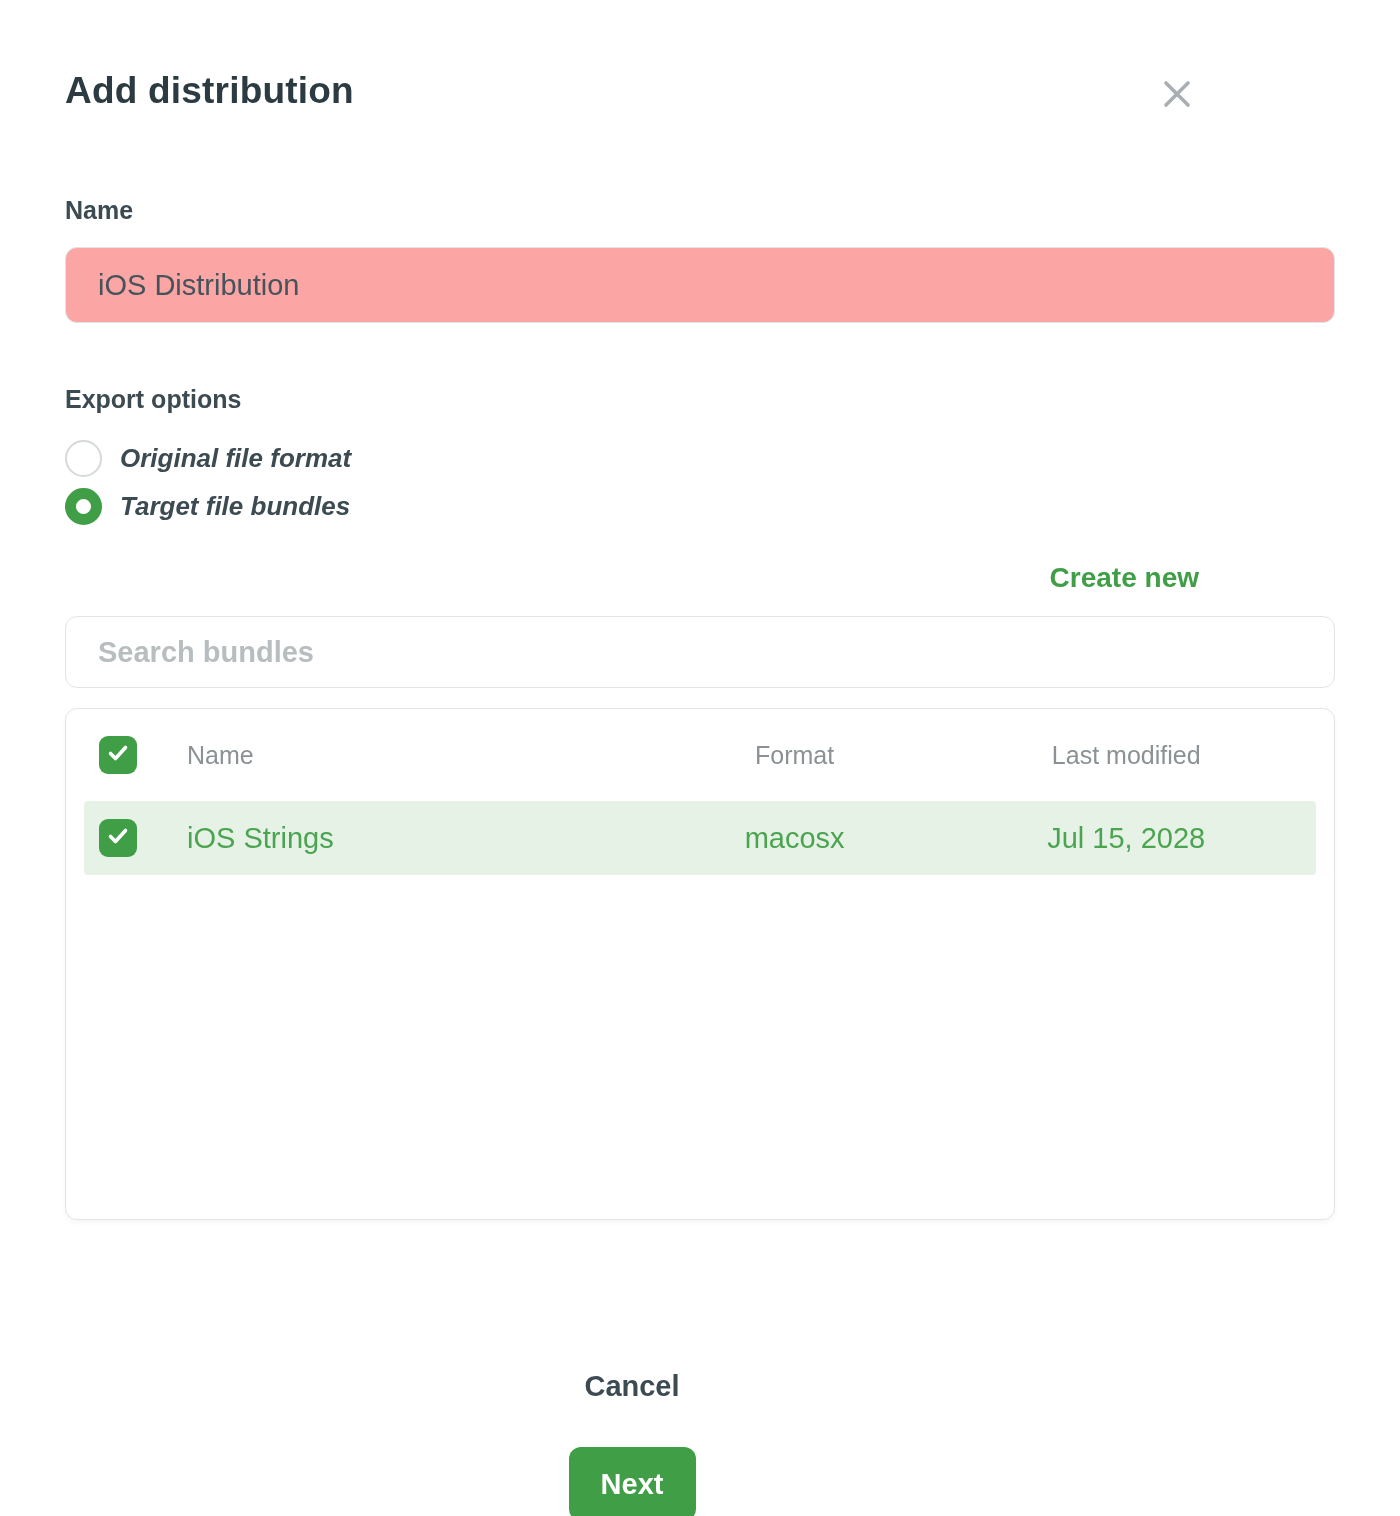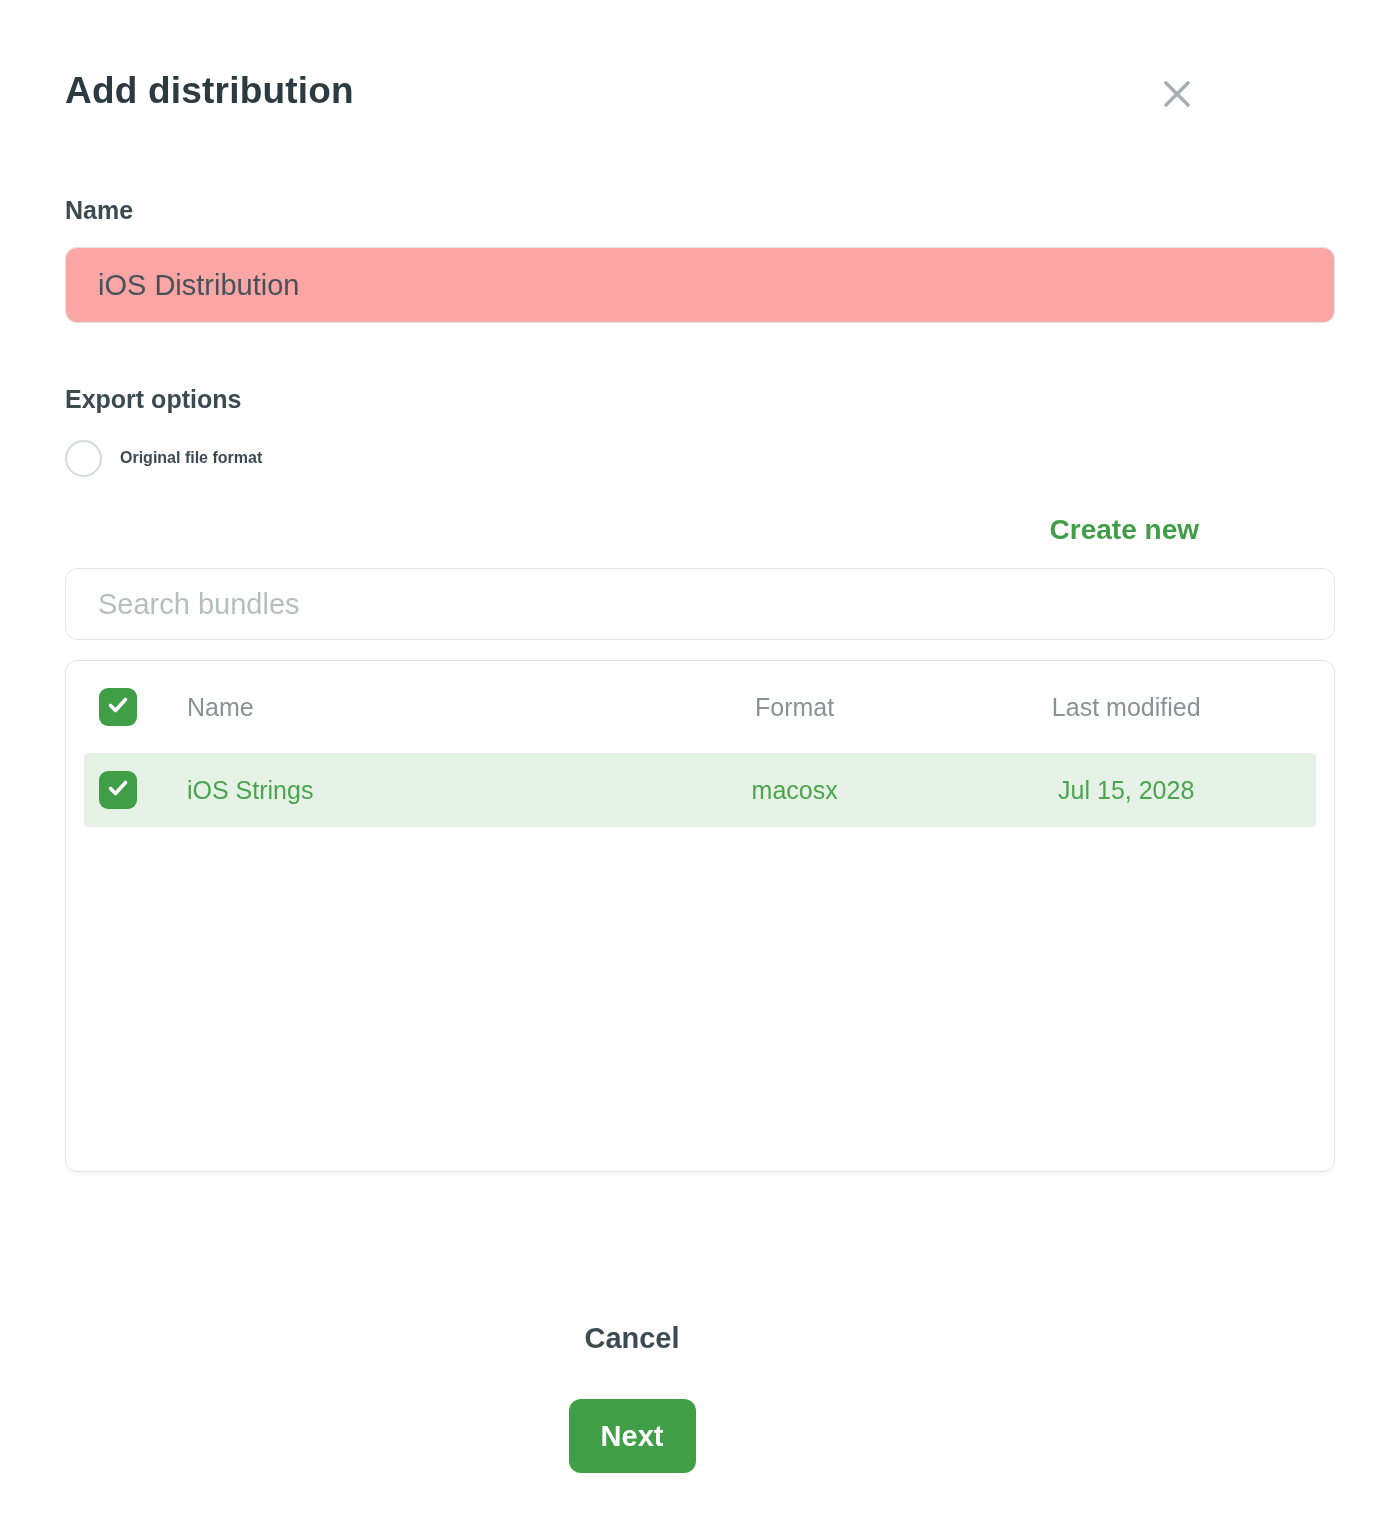--- a/index.html
+++ b/index.html
@@ -87,23 +87,24 @@
     height: 37px;
     border-radius: 50%;
     border: 2px solid #d6d9da;
     background: #fff;
     flex: 0 0 auto;
   }
   .radio-circle.selected {
     border: 11px solid var(--accent-green);
   }
   .radio-label {
-    font-size: 16px;
-    font-weight: 700;
-    color: var(--label-color);
+    font-size: 26px;
+    font-weight: 700;
+    color: var(--label-color);
+    font-style: italic;
   }
 
   
   .create-new-row {
     margin-top: 36px;
     display: flex;
     justify-content: flex-end;
   }
   .create-new-link {
     font-size: 28px;
@@ -118,20 +119,21 @@
     margin-top: 22px;
     width: 1270px;
     height: 72px;
     border: 1px solid var(--border-color);
     border-radius: 12px;
     padding: 0 32px;
     font-size: 29px;
     color: #46535a;
     font-family: inherit;
     outline: none;
+    font-weight: bold;
   }
   .search-input::placeholder { color: #b8bdc0; }
 
   
   .bundles-panel {
     margin-top: 20px;
     width: 1270px;
     height: 512px;
     border: 1px solid var(--border-color);
     border-radius: 12px;
@@ -156,21 +158,21 @@
   }
   .tbody .trow.checked { background: var(--row-green-bg); }
   .th {
     font-size: 25px;
     font-weight: 400;
     color: var(--muted-gray);
   }
   .th.col-format, .td.col-format { text-align: center; }
   .th.col-modified, .td.col-modified { text-align: center; padding-right: 12px; }
   .td {
-    font-size: 25px;
+    font-size: 29px;
     font-weight: 500;
     color: var(--row-green-text);
   }
   .checkbox {
     width: 38px;
     height: 38px;
     border-radius: 9px;
     background: var(--accent-green);
     display: flex;
     align-items: center;
@@ -229,20 +231,24 @@
 
   <div class="field-label">Name</div>
   <input class="text-input" type="text" value="iOS Distribution" style="">
 
   <div class="section-label">Export options</div>
 
   <div class="radio-group">
     <div class="radio-row">
       <span class="radio-circle"></span>
       <span class="radio-label">Original file format</span>
+    </div>
+    <div class="radio-row">
+      <span class="radio-circle selected"></span>
+      <span class="radio-label">Target file bundles</span>
     </div>
   </div>
 
   <div class="create-new-row">
     <a class="create-new-link">Create new</a>
   </div>
 
   <input class="search-input" type="text" placeholder="Search bundles" style="">
 
   <div class="bundles-panel">

